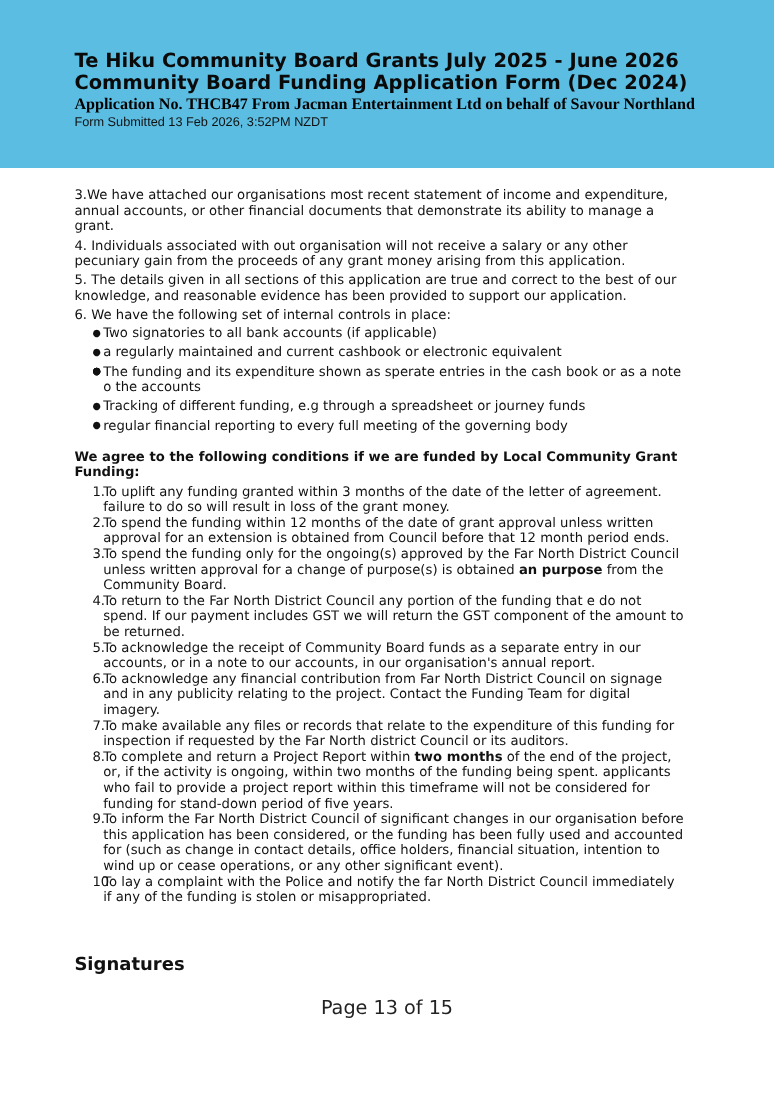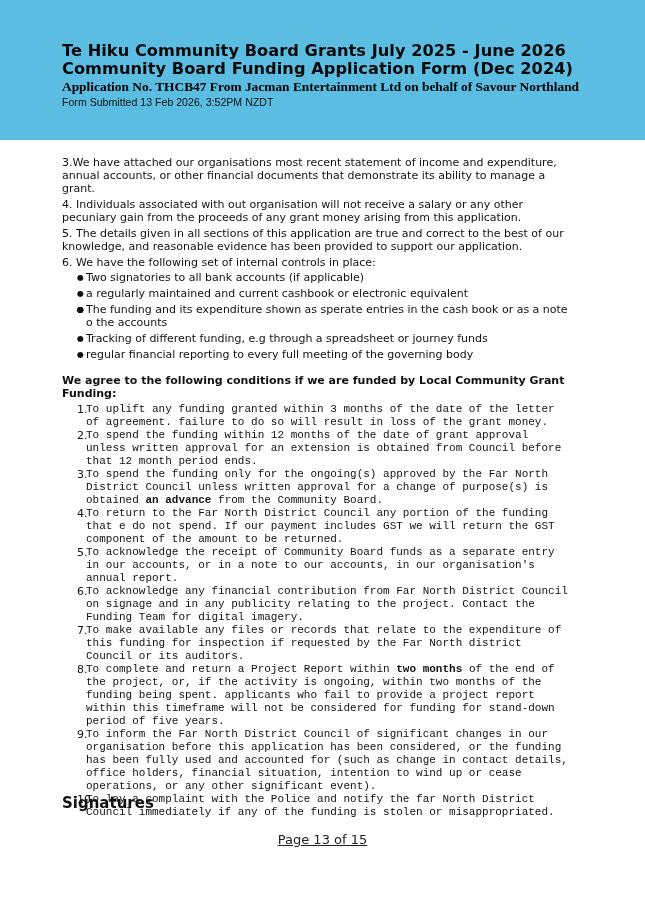--- a/index.html
+++ b/index.html
@@ -94,41 +94,39 @@
       padding-left: 9px;
       margin-bottom: 0px;
     }
     .conds li .num {
       position: absolute;
       left: 0;
       top: 0;
     }
     .conds li .txt {
       display: block;
-      font-family: Liberation Mono, monospace;
     }
     .sig-head {
       position: absolute;
       left: 62px;
       top: 794px;
       font-weight: bold;
       font-size: 15px;
       line-height: 18px;
       color: #111;
     }
     .page-num {
       position: absolute;
       left: 0;
       width: 645px;
       top: 833px;
       text-align: center;
-      font-size: 13px;
+      font-size: 16px;
       line-height: 13px;
       color: #222;
-      text-decoration: underline;
     }
   </style>
 </head>
 <body>
 
 <div class="header">
   <div class="h-title1">Te Hiku Community Board Grants July 2025 - June 2026</div>
   <div class="h-title2">Community Board Funding Application Form (Dec 2024)</div>
   <div class="h-title3">Application No. THCB47 From Jacman Entertainment Ltd on behalf of Savour Northland</div>
   <div class="h-sub">Form Submitted 13 Feb 2026, 3:52PM NZDT</div>
@@ -157,21 +155,21 @@
     <li>
         <span class="num">1.</span>
         <span class="txt"><span> To uplift any funding granted within 3 months of the date of the letter of agreement. failure to do so will result in loss of the grant money.</span><b></b><span></span></span>
       </li>
     <li>
         <span class="num">2.</span>
         <span class="txt"><span>To spend the funding within 12 months of the date of grant approval unless written approval for an extension is obtained from Council before that 12 month period ends.</span><b></b><span></span></span>
       </li>
     <li>
         <span class="num">3.</span>
-        <span class="txt"><span>To spend the funding only for the ongoing(s) approved by the Far North District Council unless written approval for a change of purpose(s) is obtained </span><b>an advance</b><span> from the Community Board.</span></span>
+        <span class="txt"><span>To spend the funding only for the ongoing(s) approved by the Far North District Council unless written approval for a change of purpose(s) is obtained </span><b>an purpose</b><span> from the Community Board.</span></span>
       </li>
     <li>
         <span class="num">4.</span>
         <span class="txt"><span>To return to the Far North District Council any portion of the funding that e do not spend. If our payment includes GST we will return the GST component of the amount to be returned.</span><b></b><span></span></span>
       </li>
     <li>
         <span class="num">5.</span>
         <span class="txt"><span>To acknowledge the receipt of Community Board funds as a separate entry in our accounts, or in a note to our accounts, in our organisation's annual report.</span><b></b><span></span></span>
       </li>
     <li>

